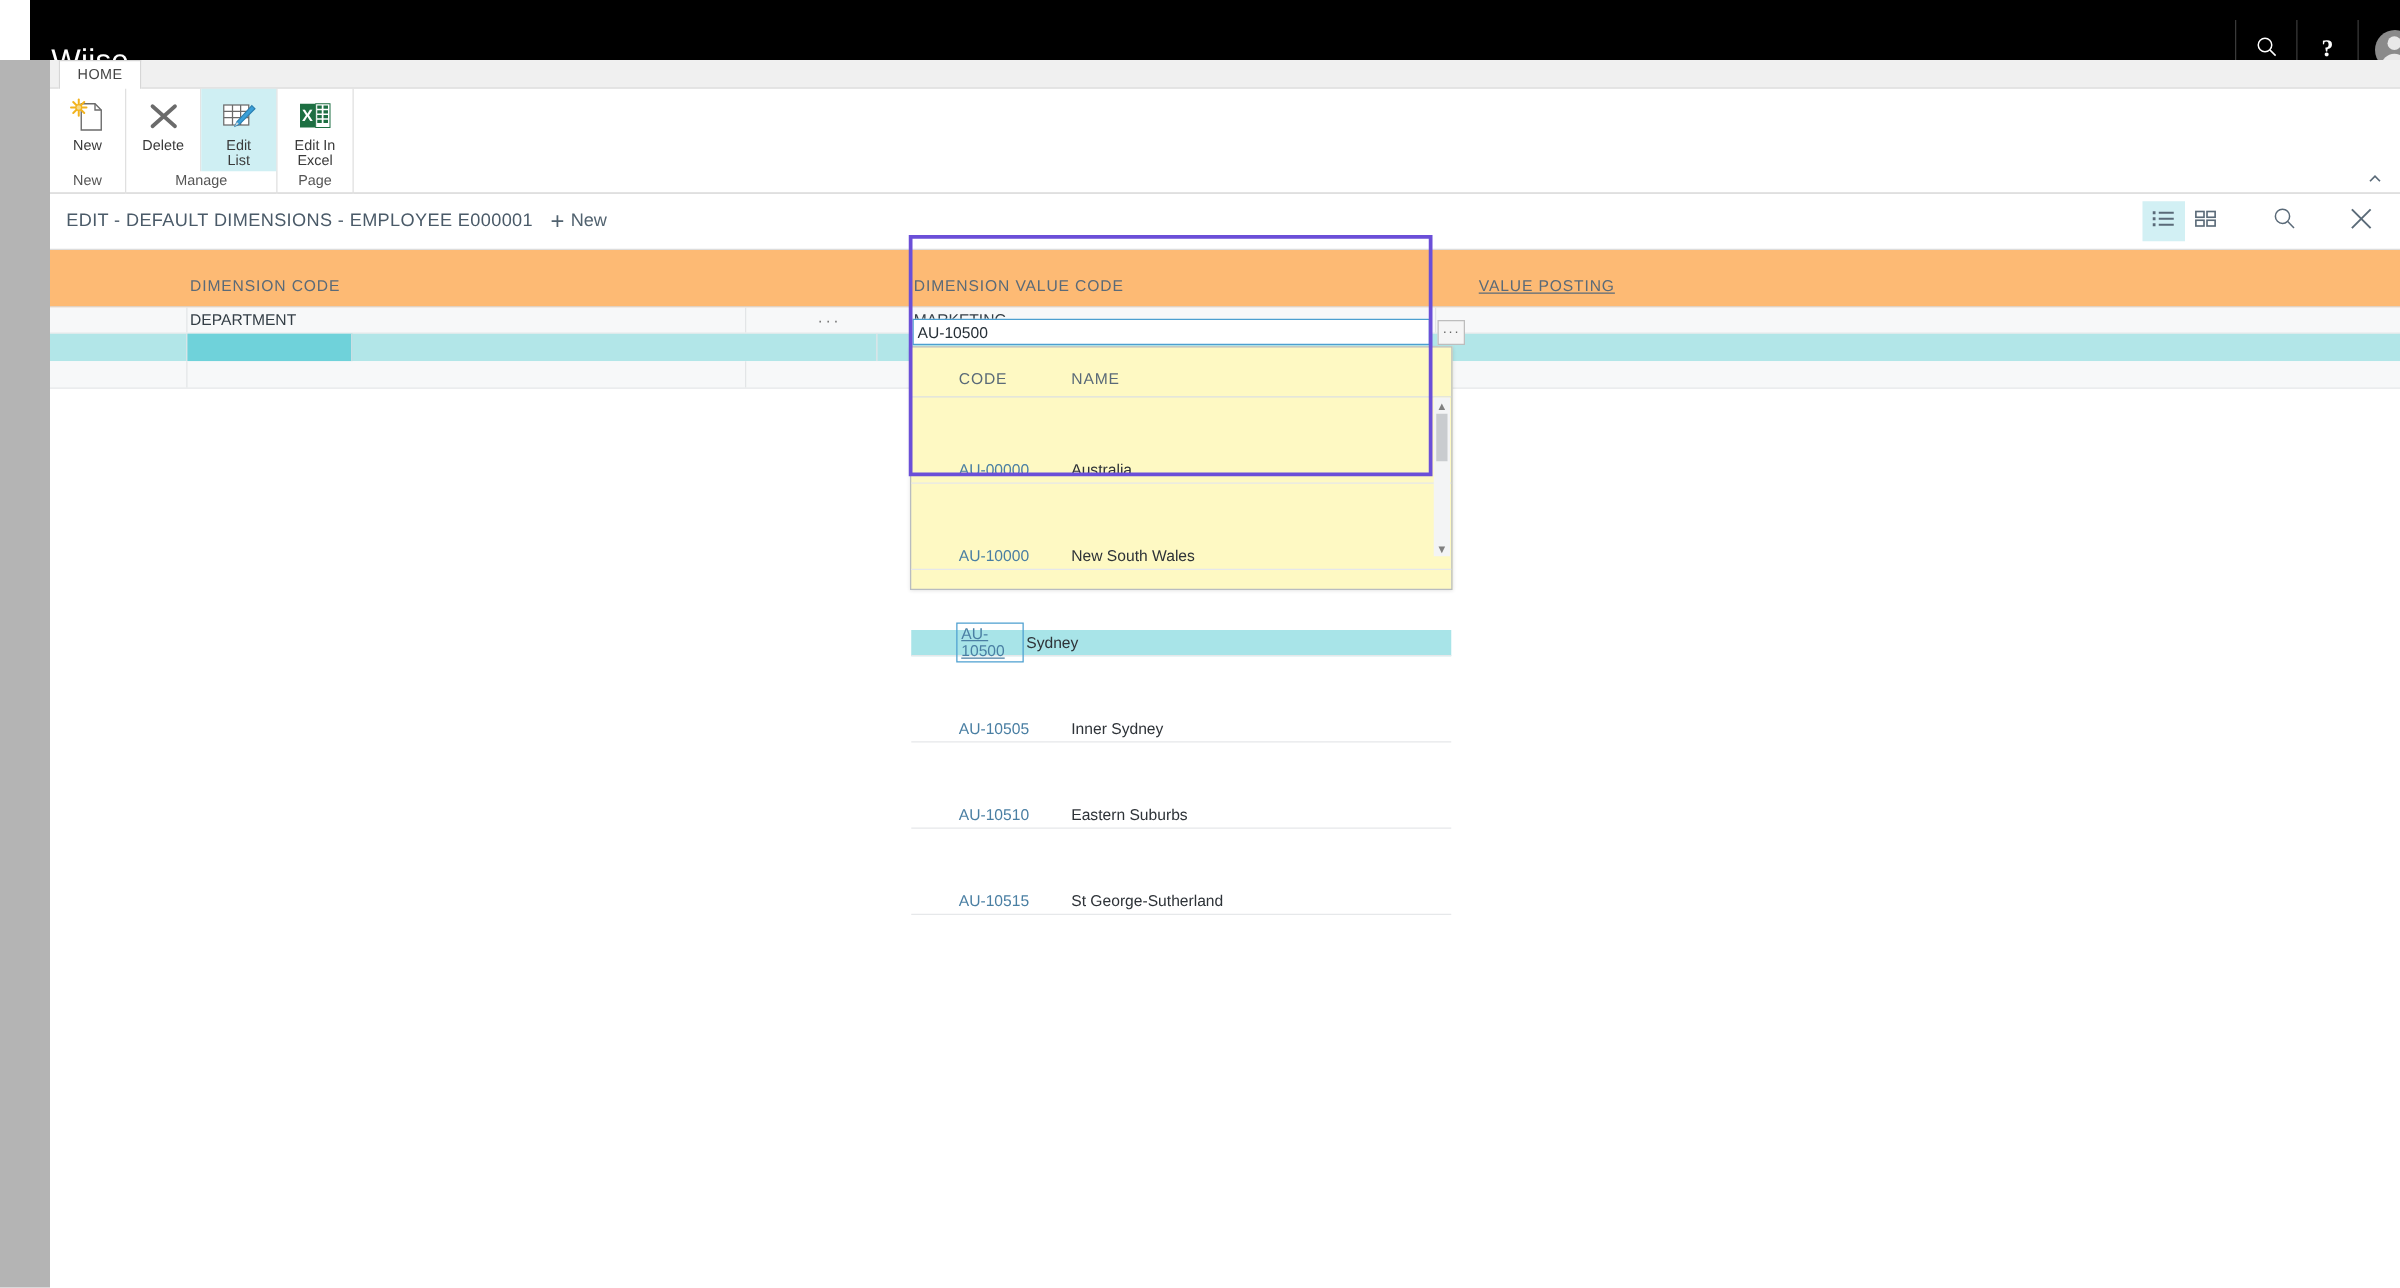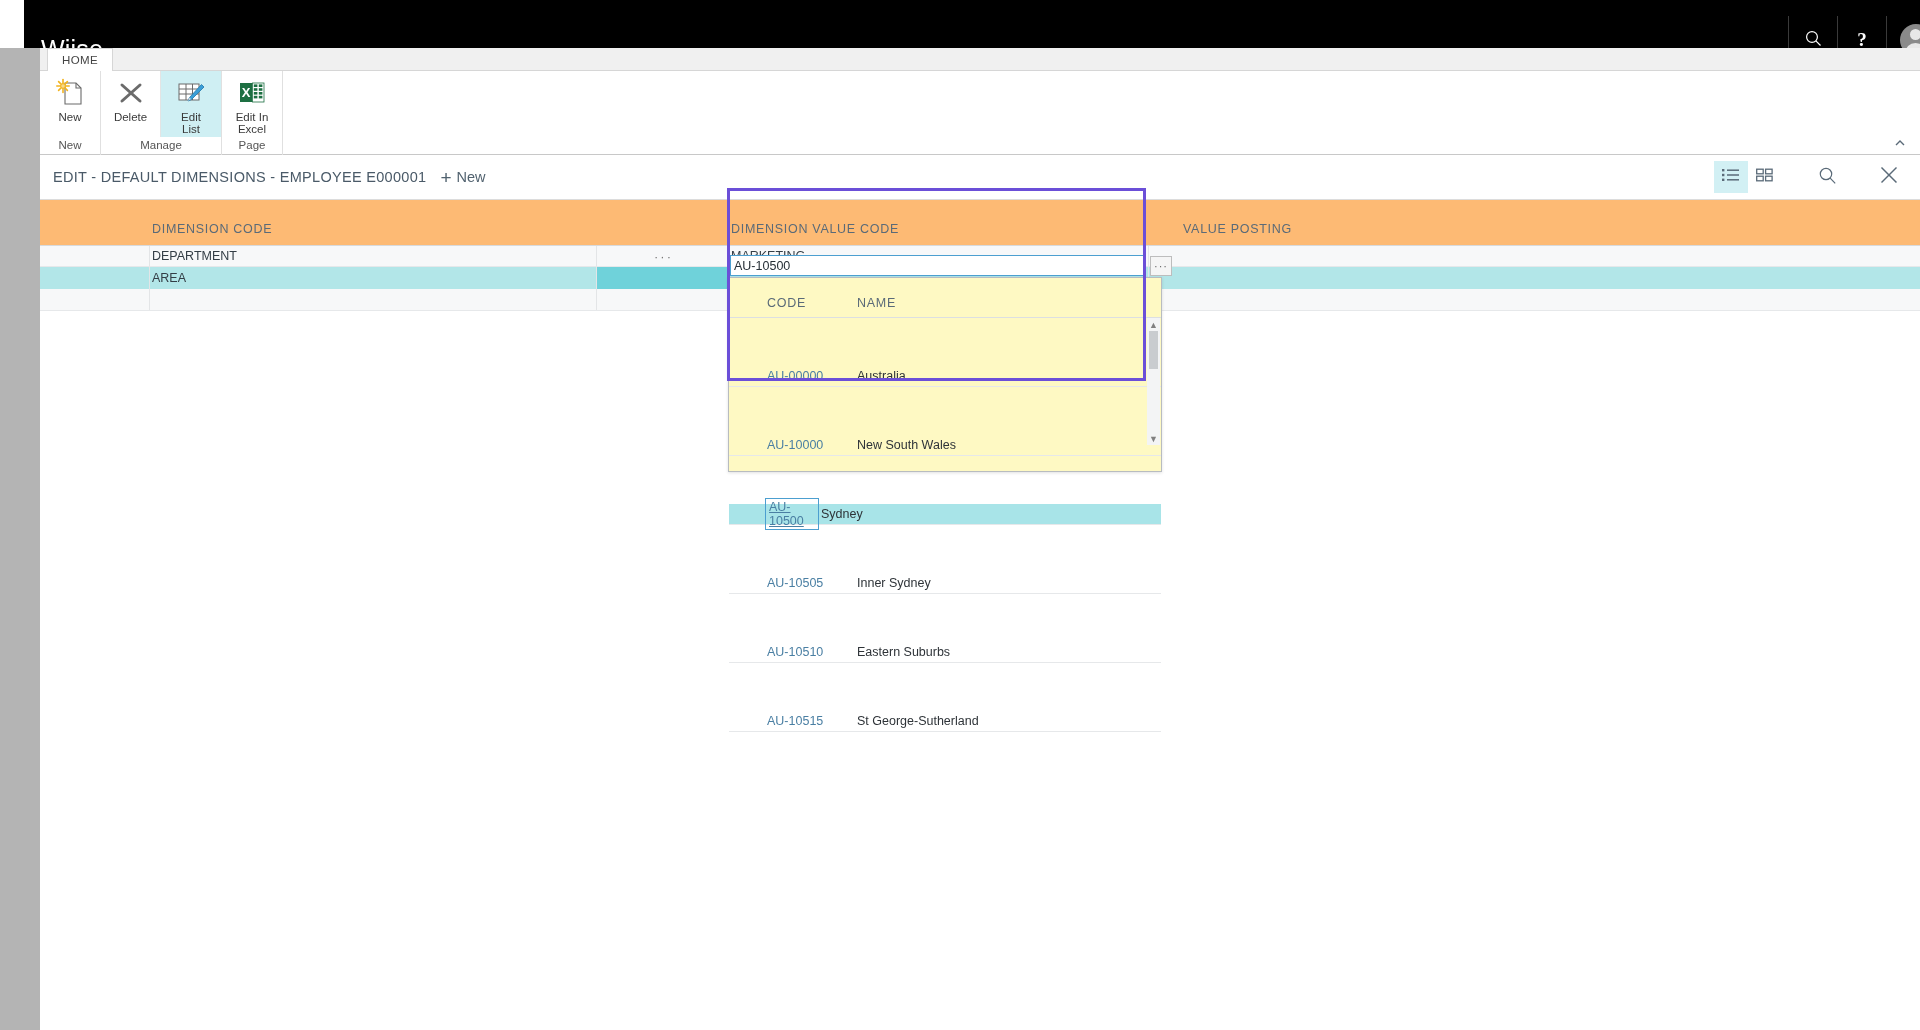--- a/index.html
+++ b/index.html
@@ -167,21 +167,21 @@
     position: absolute; top: 0; left: 0;
     width: 1880px; height: 46px;
     background: #fdba74;
     border-bottom: 1px solid #d8dadc;
     display: flex; align-items: flex-end;
   }
   .col-gutter  { width: 110px; }
   .col-dim     { width: 447px; }
   .col-ellip   { width: 132px; }
   .col-val     { width: 420px; }
-  .col-post    { width: 400px; }
+  .col-post    { width: 400px; text-decoration: underline; }
   .hdr-text {
     font-size: 12.5px; color: #5a6a78;
     letter-spacing: 0.7px;
     padding: 0 0 9px 2px;
   }
   .grid-row {
     position: absolute; left: 0;
     width: 1880px; height: 21px;
     display: flex;
     border-bottom: 1px solid #e6e8ea;
@@ -505,21 +505,20 @@
   <div class="grid-row r1">
     <div class="cell col-gutter"></div>
     <div class="cell col-dim">DEPARTMENT</div>
     <div class="cell col-ellip ellipsis-cell">···</div>
     <div class="cell col-val">MARKETING</div>
     <div class="cell col-post no-border" style="padding-left:34px;"></div>
   </div>
 
   <div class="grid-row r2">
     <div class="cell col-gutter"></div>
-    <div class="cell col-dim">AREA</div>
     <div class="cell col-ellip sel-dark"></div>
     <div class="cell col-val"></div>
     <div class="cell col-post no-border" style="padding-left:34px;"></div>
   </div>
 
   <div class="grid-row r3">
     <div class="cell col-gutter"></div>
     <div class="cell col-dim"></div>
     <div class="cell col-ellip"></div>
     <div class="cell col-val"></div>

